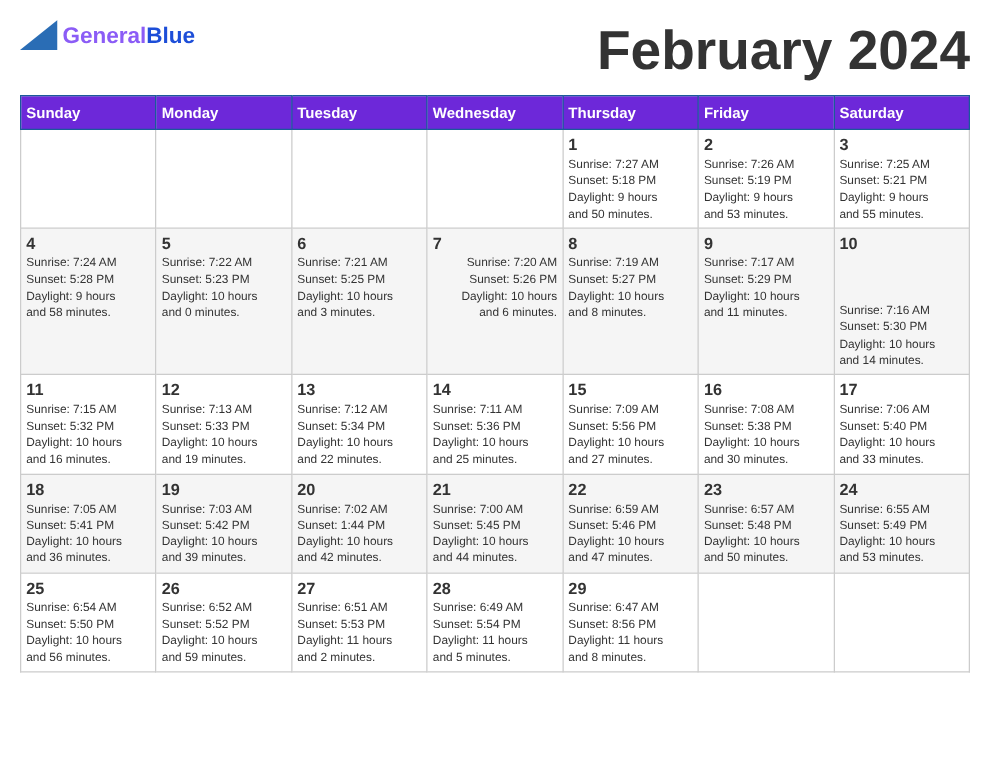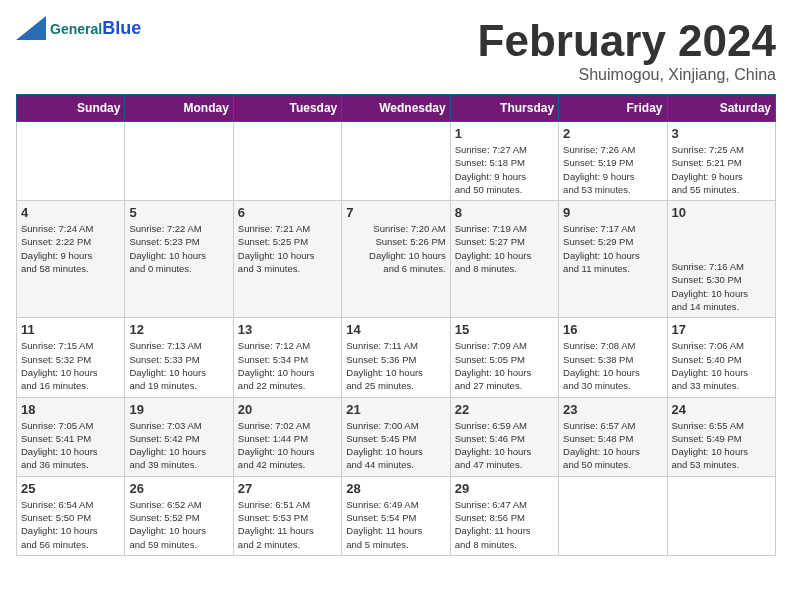--- a/index.html
+++ b/index.html
@@ -15,23 +15,23 @@
       align-items: flex-start;
       justify-content: space-between;
       margin-bottom: 10px;
     }
     .logo {
       display: flex;
       align-items: center;
       gap: 4px;
     }
     .logo-text-general {
-      font-size: 14px;
-      font-weight: bold;
-      color: #0f766e;
+      font-size: 18px;
+      font-weight: bold;
+      color: #8b5cf6;
     }
     .logo-text-blue {
       font-size: 18px;
       font-weight: bold;
       color: #1d4ed8;
     }
     .logo-icon {
       width: 30px;
       height: 24px;
     }
@@ -46,26 +46,26 @@
     .title-location {
       font-size: 16px;
       color: #555;
     }
     .calendar {
       width: 100%;
       border-collapse: collapse;
       border: 1px solid #ccc;
     }
     .calendar th {
-      background-color: #701a75;
+      background-color: #6d28d9;
       color: #fff;
       font-size: 12px;
       font-weight: bold;
       padding: 6px 4px;
-      text-align: right;
+      text-align: left;
       border: 1px solid #1a5a9a;
     }
     .calendar td {
       vertical-align: top;
       border: 1px solid #ccc;
       padding: 4px;
       width: 108px;
       min-height: 80px;
       background: #fff;
     }
@@ -97,21 +97,20 @@
   <div class="logo">
     <svg class="logo-icon" viewBox="0 0 30 24" xmlns="http://www.w3.org/2000/svg">
       <polygon points="0,24 30,0 30,24" fill="#2a6db5"></polygon>
     </svg>
     <div>
       <span class="logo-text-general">General</span><span class="logo-text-blue">Blue</span>
     </div>
   </div>
   <div class="title-block">
     <div class="title-month">February 2024</div>
-    <div class="title-location">Shuimogou, Xinjiang, China</div>
   </div>
 </div>
 
 <table class="calendar">
   <thead>
     <tr>
     <th>Sunday</th>
         <th>Monday</th>
         <th>Tuesday</th>
         <th>Wednesday</th>
@@ -145,21 +144,21 @@
           <div class="day-info" style="white-space: pre-line;">Sunrise: 7:25 AM
 Sunset: 5:21 PM
 Daylight: 9 hours
 and 55 minutes.</div>
         </td>
       </tr>
       <tr class="row-even">
         <td>
           <span class="day-number">4</span>
           <div class="day-info" style="white-space: pre-line;">Sunrise: 7:24 AM
-Sunset: 2:22 PM
+Sunset: 5:28 PM
 Daylight: 9 hours
 and 58 minutes.</div>
         </td>
         <td>
           <span class="day-number">5</span>
           <div class="day-info" style="white-space: pre-line;">Sunrise: 7:22 AM
 Sunset: 5:23 PM
 Daylight: 10 hours
 and 0 minutes.</div>
         </td>
@@ -224,21 +223,21 @@
         <td>
           <span class="day-number">14</span>
           <div class="day-info" style="white-space: pre-line;">Sunrise: 7:11 AM
 Sunset: 5:36 PM
 Daylight: 10 hours
 and 25 minutes.</div>
         </td>
         <td>
           <span class="day-number">15</span>
           <div class="day-info" style="white-space: pre-line;">Sunrise: 7:09 AM
-Sunset: 5:05 PM
+Sunset: 5:56 PM
 Daylight: 10 hours
 and 27 minutes.</div>
         </td>
         <td>
           <span class="day-number">16</span>
           <div class="day-info" style="white-space: pre-line;">Sunrise: 7:08 AM
 Sunset: 5:38 PM
 Daylight: 10 hours
 and 30 minutes.</div>
         </td>

